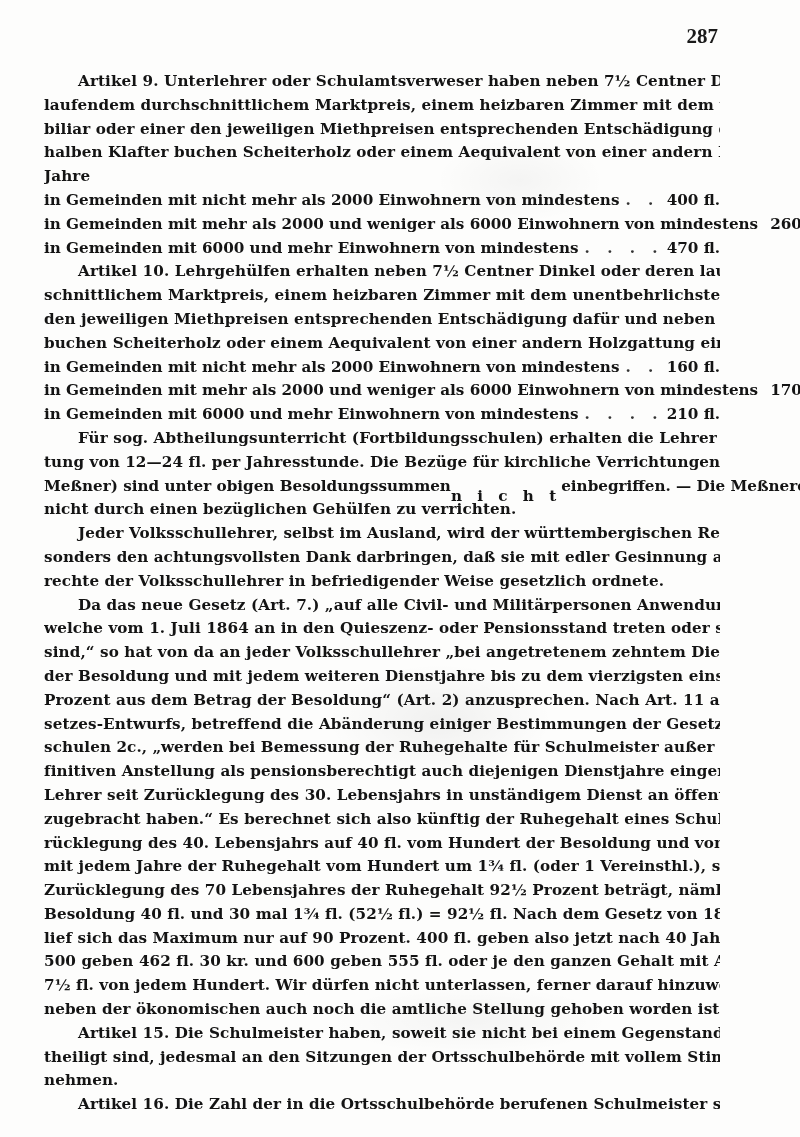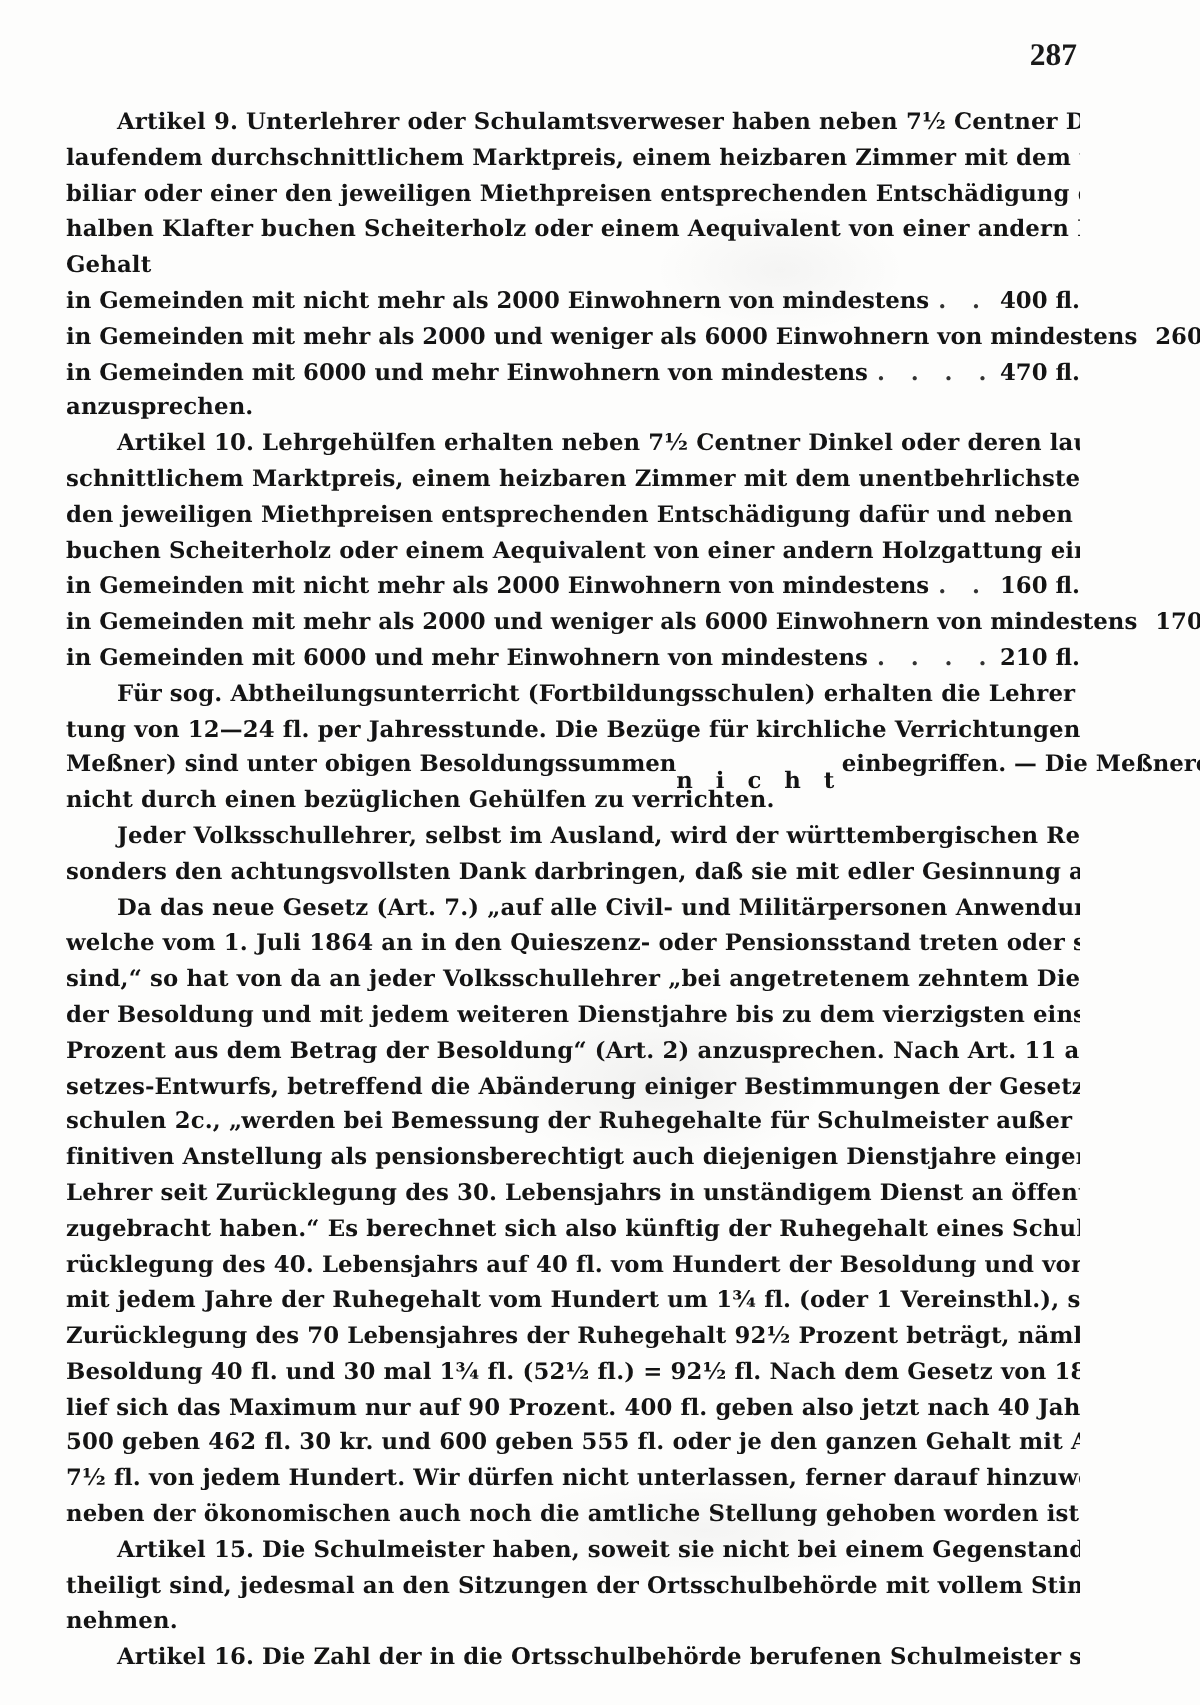--- a/index.html
+++ b/index.html
@@ -86,37 +86,36 @@
 
   <div class="page-number">287</div>
 
   <div class="text-block">
 
     <div>
       <div class="line indent">Artikel 9. Unterlehrer oder Schulamtsverweser haben neben 7½ Centner Dinkel oder deren</div>
       <div class="line">laufendem durchschnittlichem Marktpreis, einem heizbaren Zimmer mit dem unentbehrlichsten Mo-</div>
       <div class="line">biliar oder einer den jeweiligen Miethpreisen entsprechenden Entschädigung dafür und neben einem</div>
       <div class="line">halben Klafter buchen Scheiterholz oder einem Aequivalent von einer andern Holzgattung einen</div>
-      <div class="line last">Gehalt</div>
+      <div class="line last">Jahre</div>
       <div class="row">
         <span class="label">in Gemeinden mit nicht mehr als 2000 Einwohnern von mindestens</span>
         <span class="leader">. . . . . .</span>
         <span class="amount">400 fl.</span>
       </div>
       <div class="row">
         <span class="label">in Gemeinden mit mehr als 2000 und weniger als 6000 Einwohnern von mindestens</span>
         <span class="leader"></span>
         <span class="amount">260 fl.</span>
       </div>
       <div class="row">
         <span class="label">in Gemeinden mit 6000 und mehr Einwohnern von mindestens</span>
         <span class="leader">. . . . . . .</span>
         <span class="amount">470 fl.</span>
       </div>
-      <div class="line last">anzusprechen.</div>
     </div>
 
     <div>
       <div class="line indent">Artikel 10. Lehrgehülfen erhalten neben 7½ Centner Dinkel oder deren laufendem durch-</div>
       <div class="line">schnittlichem Marktpreis, einem heizbaren Zimmer mit dem unentbehrlichsten Mobiliar oder einer</div>
       <div class="line">den jeweiligen Miethpreisen entsprechenden Entschädigung dafür und neben einem halben Klafter</div>
       <div class="line last">buchen Scheiterholz oder einem Aequivalent von einer andern Holzgattung einen Gehalt</div>
       <div class="row">
         <span class="label">in Gemeinden mit nicht mehr als 2000 Einwohnern von mindestens</span>
         <span class="leader">. . . . . .</span>
@@ -141,20 +140,21 @@
         <span>Meßner) sind unter obigen Besoldungssummen</span>
         <span class="spaced">n i c h t</span>
         <span>einbegriffen. — Die Meßnereigeschäfte</span>
       </div>
       <div class="line last">nicht durch einen bezüglichen Gehülfen zu verrichten.</div>
     </div>
 
     <div>
       <div class="line indent">Jeder Volksschullehrer, selbst im Ausland, wird der württembergischen Regierung noch be-</div>
       <div class="line">sonders den achtungsvollsten Dank darbringen, daß sie mit edler Gesinnung auch die Pensions-</div>
+      <div class="line last">rechte der Volksschullehrer in befriedigender Weise gesetzlich ordnete.</div>
     </div>
 
     <div>
       <div class="line indent">Da das neue Gesetz (Art. 7.) „auf alle Civil- und Militärpersonen Anwendung findet,</div>
       <div class="line">welche vom 1. Juli 1864 an in den Quieszenz- oder Pensionsstand treten oder schon getreten</div>
       <div class="line">sind,“ so hat von da an jeder Volksschullehrer „bei angetretenem zehntem Dienstjahre 40 Prozent</div>
       <div class="line">der Besoldung und mit jedem weiteren Dienstjahre bis zu dem vierzigsten einschließlich 1¾</div>
       <div class="line">Prozent aus dem Betrag der Besoldung“ (Art. 2) anzusprechen. Nach Art. 11 aber des Ge-</div>
       <div class="line">setzes-Entwurfs, betreffend die Abänderung einiger Bestimmungen der Gesetze über die Volks-</div>
       <div class="line">schulen 2c., „werden bei Bemessung der Ruhegehalte für Schulmeister außer den Jahren der de-</div>

